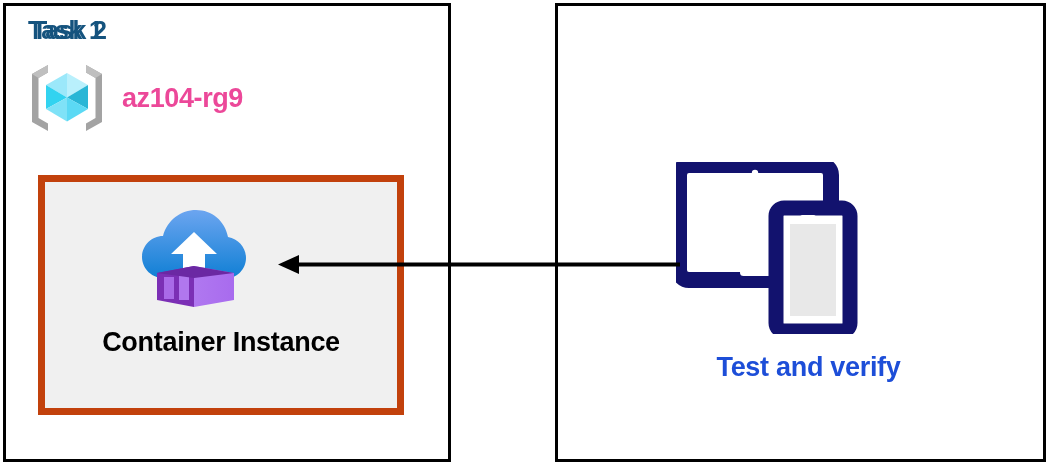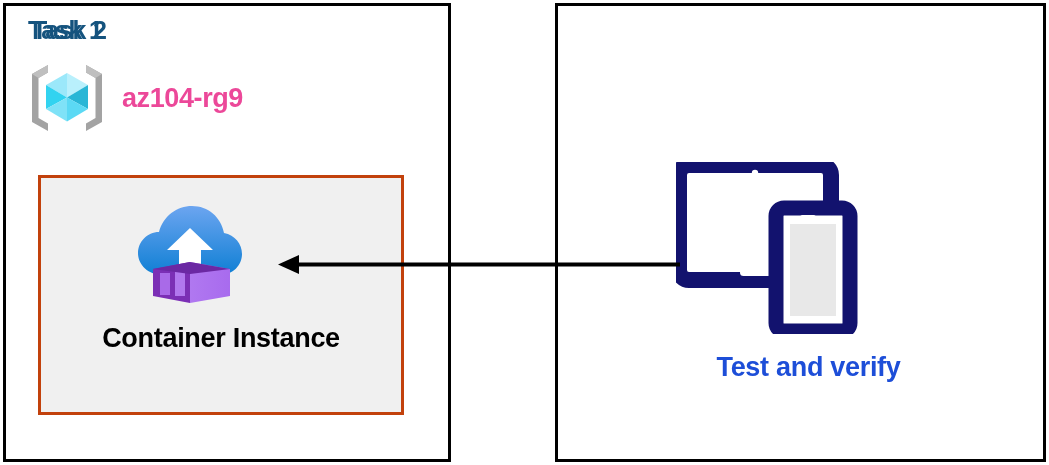--- a/index.html
+++ b/index.html
@@ -76,21 +76,21 @@
   }
 
   
   #resource-box {
     position: absolute;
     left: 38px;
     top: 175px;
     width: 366px;
     height: 240px;
     background: #F0F0F0;
-    border: 3px solid #c2410c;
+    border: 7px solid #c2410c;
     box-sizing: border-box;
   }
   #container-instance-icon {
     position: absolute;
     left: 93px;
     top: 22px;
     width: 110px;
     height: 110px;
   }
   #container-instance-label {

